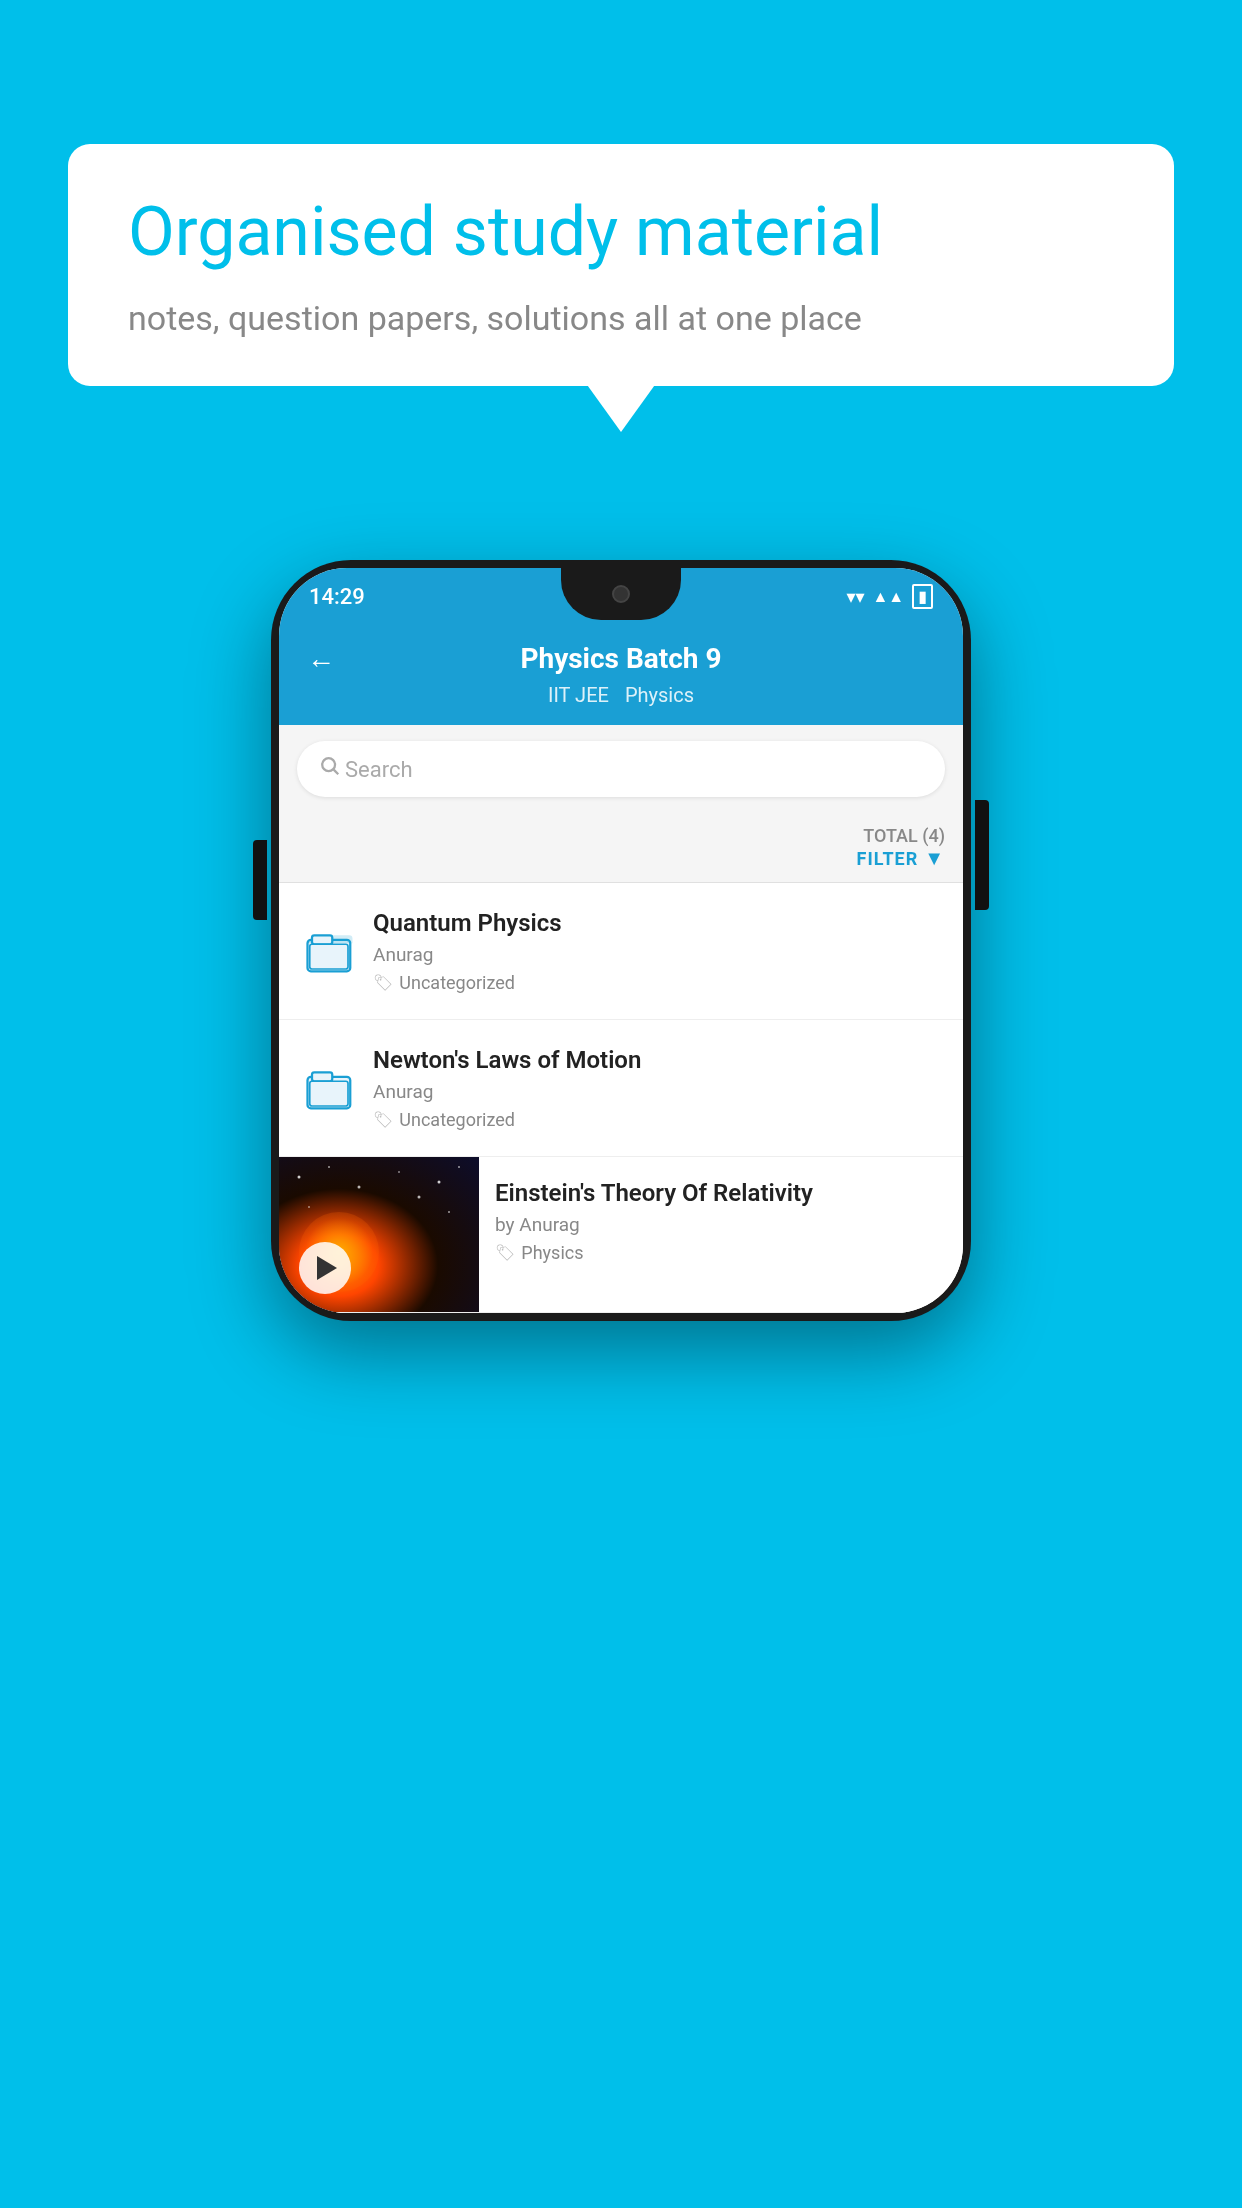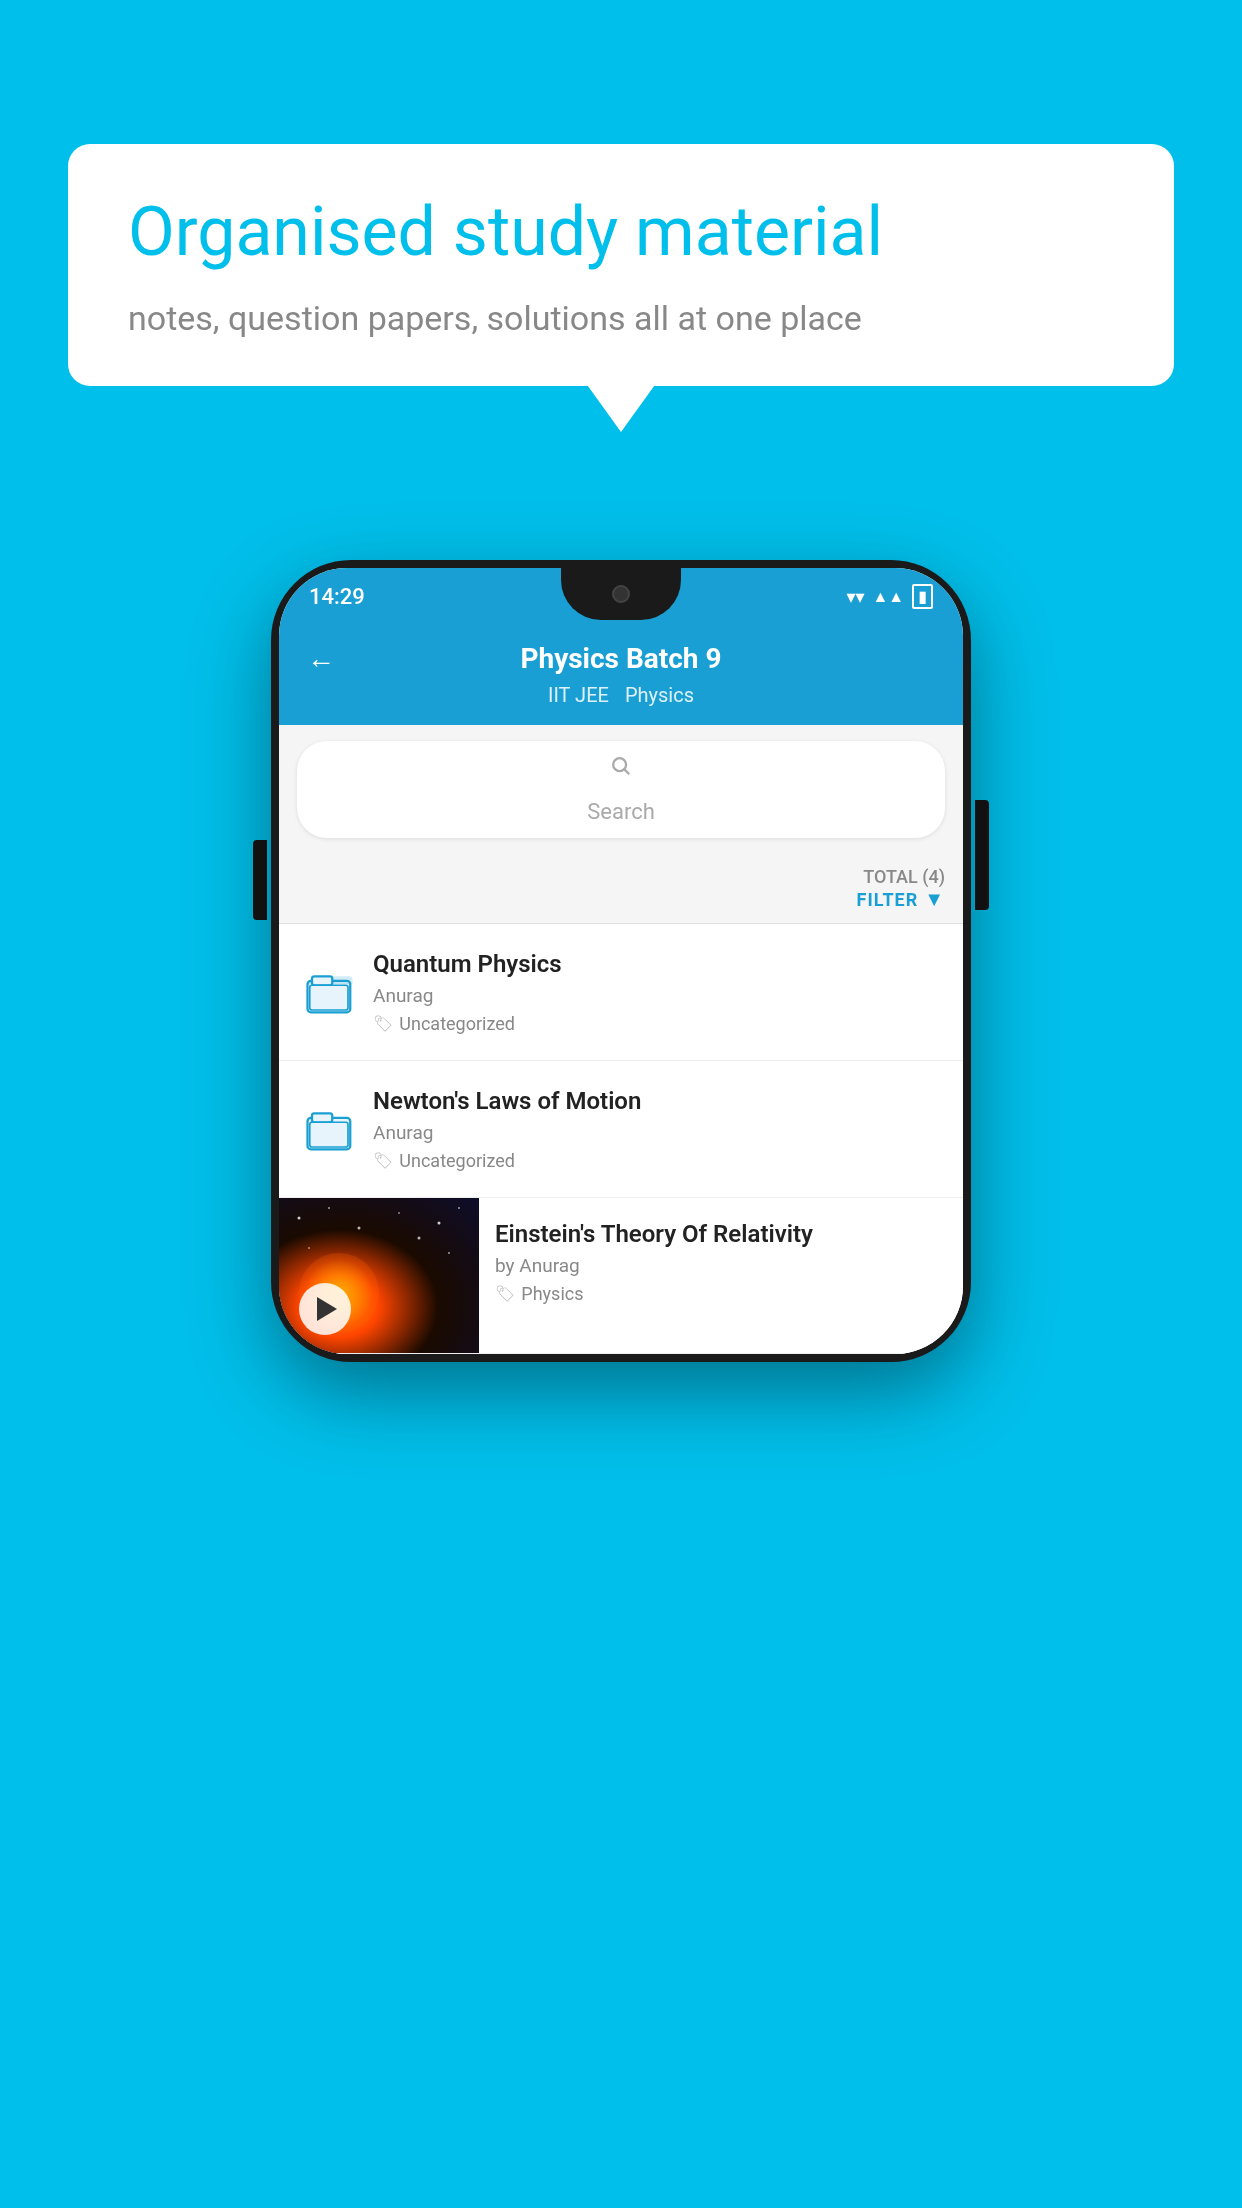--- a/index.html
+++ b/index.html
@@ -206,23 +206,22 @@
       background: #f5f5f5;
       padding: 16px 18px;
     }
     .search-input {
       background: white;
       border-radius: 30px;
       border: none;
       display: flex;
       align-items: center;
       padding: 14px 22px;
-      gap: 16px;
+      gap: 4px;
       box-shadow: 0 1px 4px rgba(0,0,0,0.1);
-      flex-direction: column;
     }
     .search-icon-svg {
       color: #aaa;
       font-size: 24px;
     }
     .search-placeholder {
       color: #aaa;
       font-size: 22px;
     }
 

